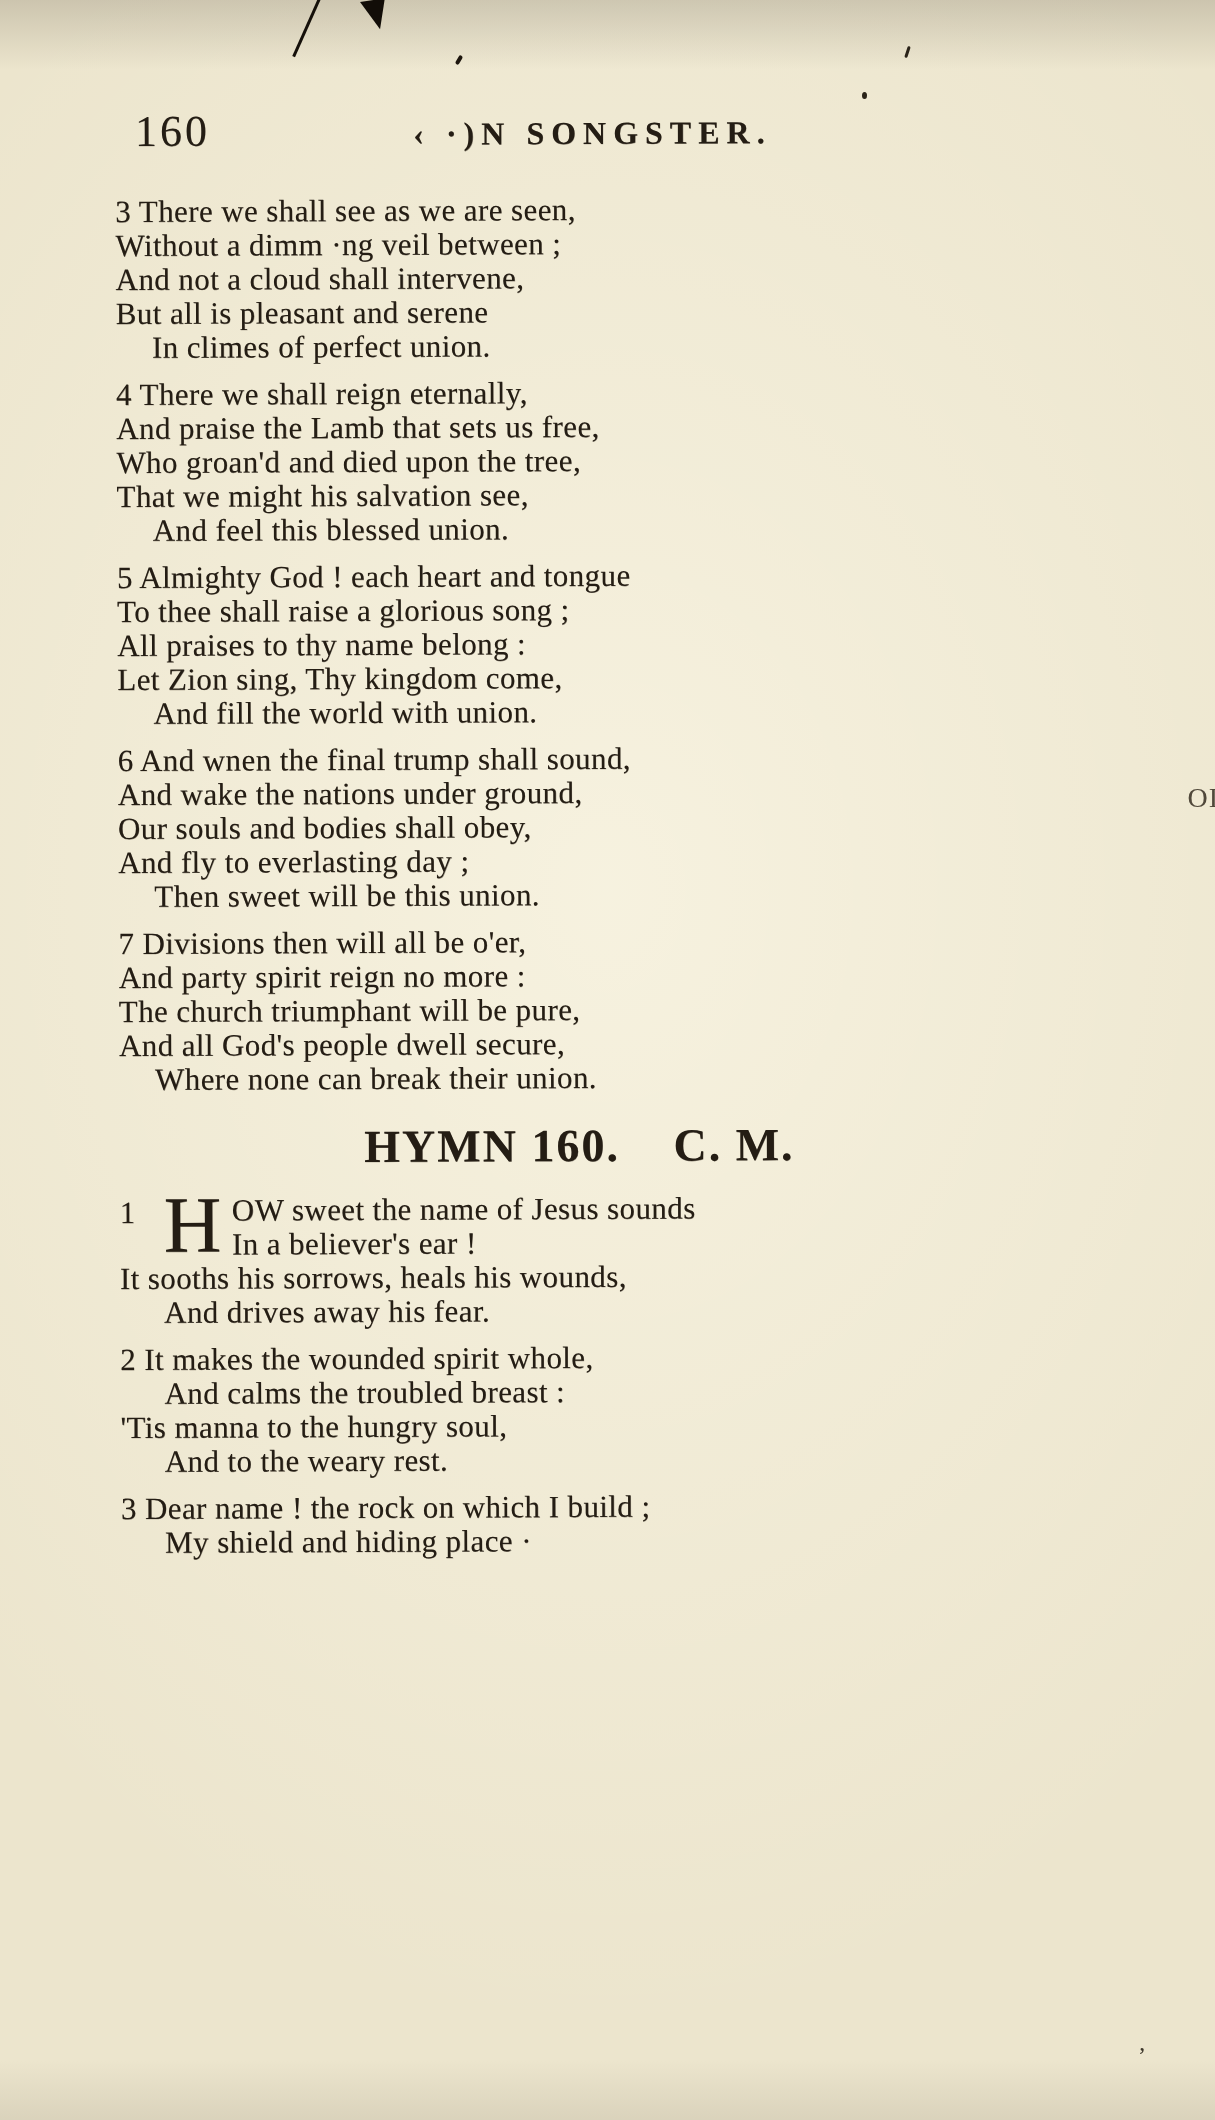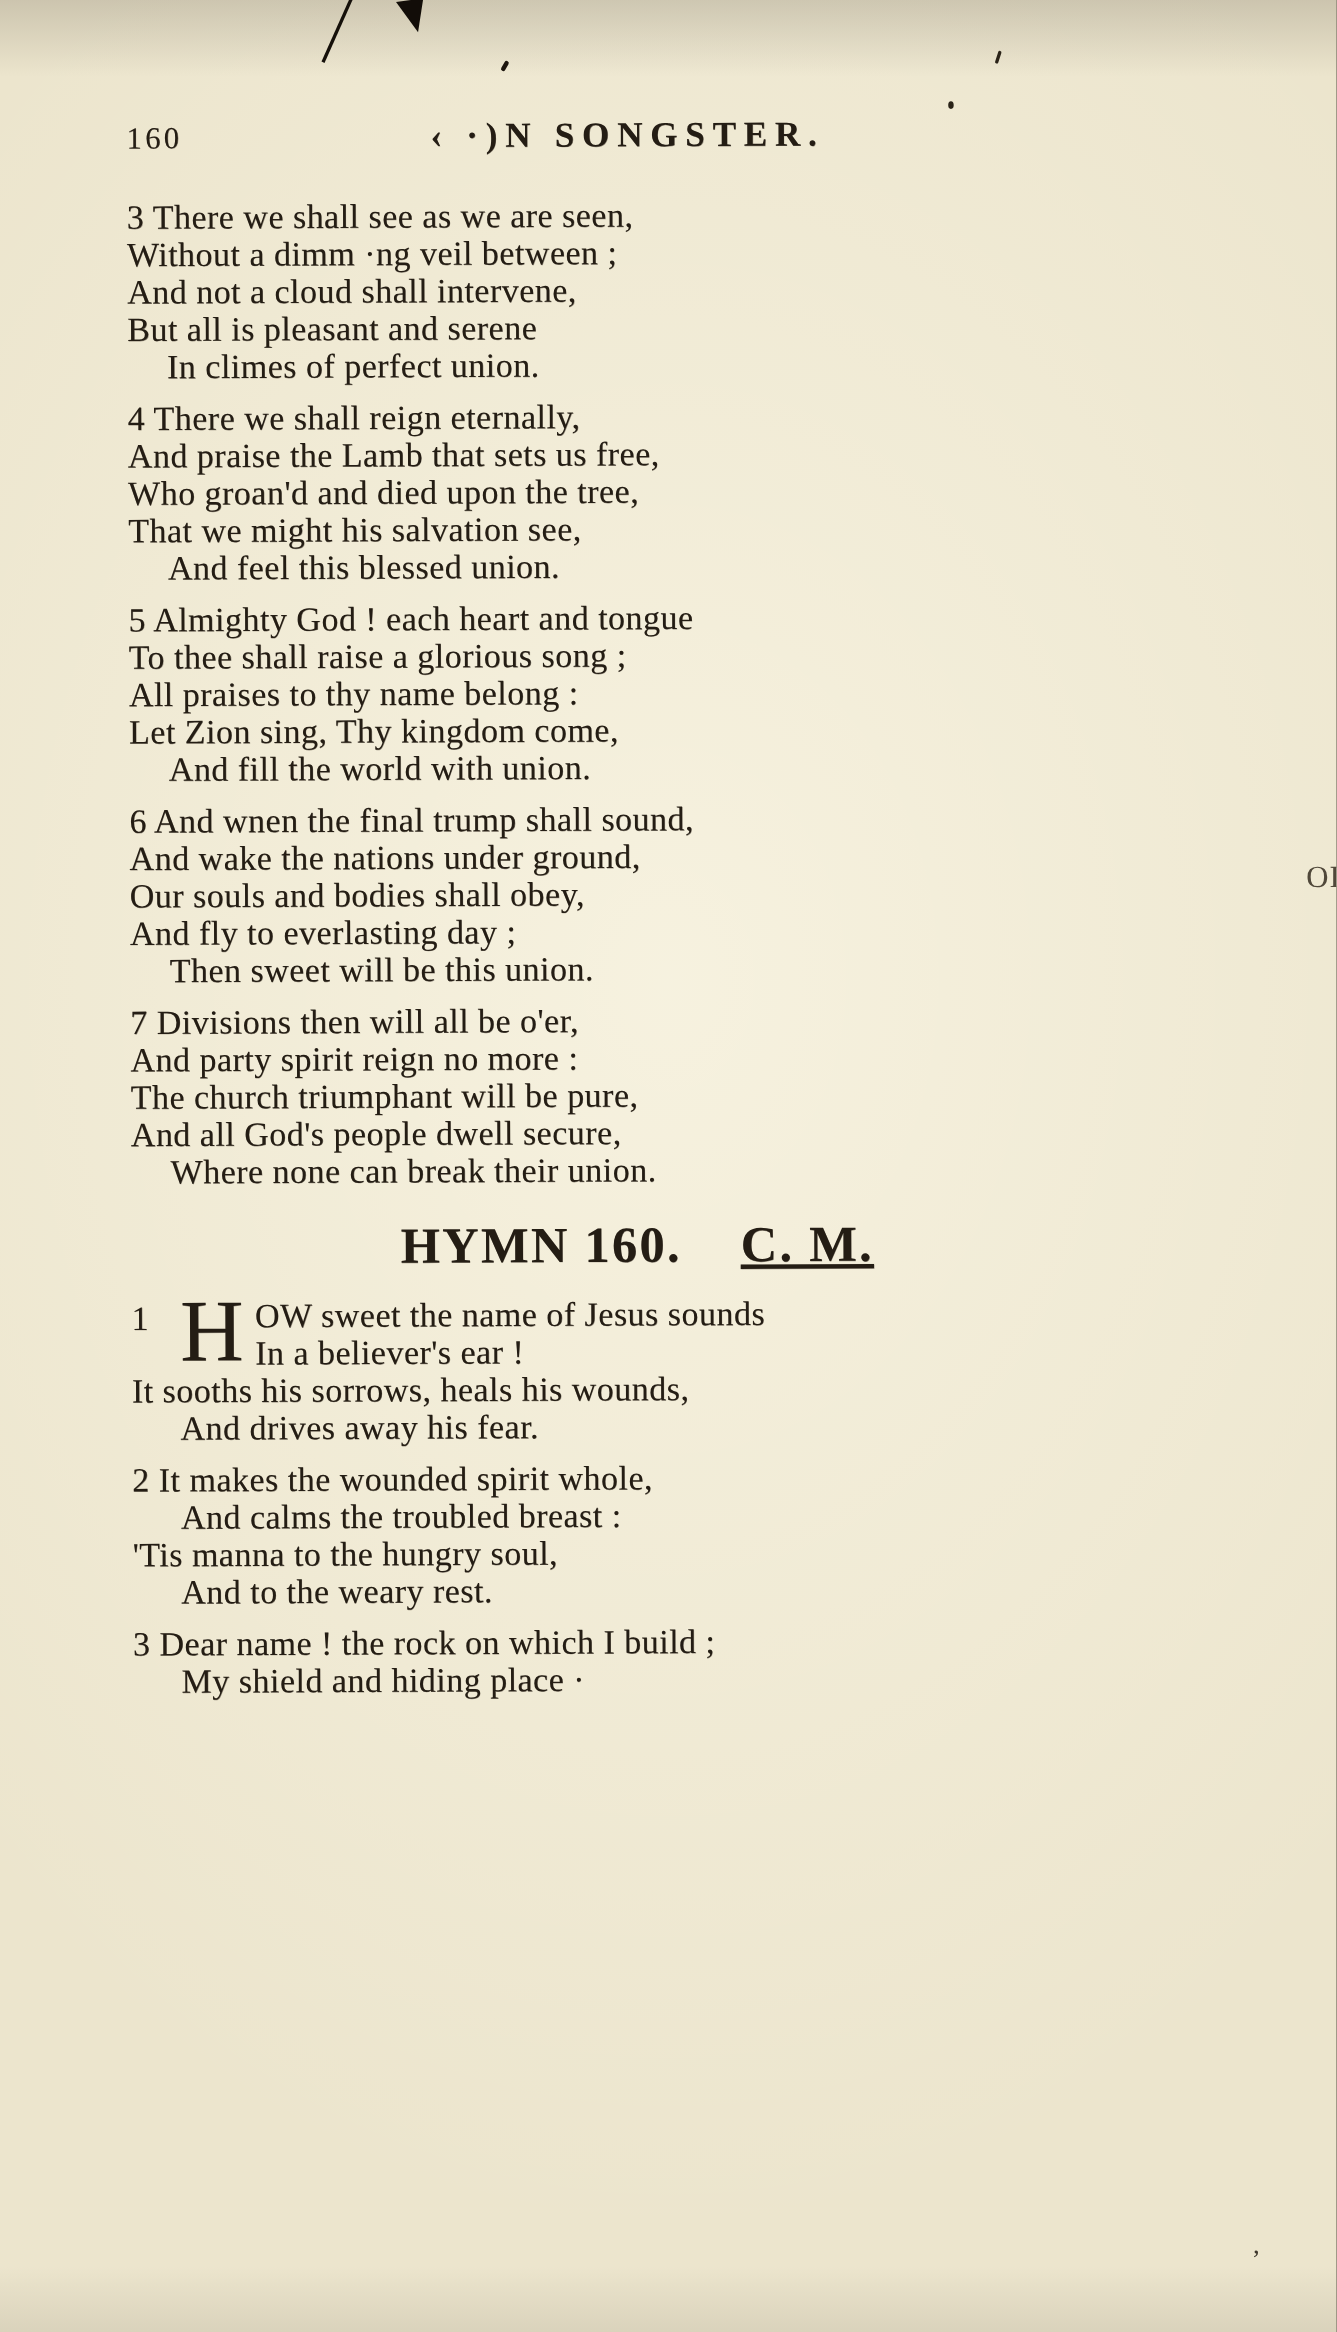--- a/index.html
+++ b/index.html
@@ -43,22 +43,23 @@
     text-shadow: 0.3px 0.4px 0.6px rgba(35,25,15,0.45);
   }
 
   
   .running-head {
     display: flex;
     align-items: baseline;
     margin-bottom: 38px;
   }
   .page-number {
-    font-size: 28px;
+    font-size: 44px;
     letter-spacing: 3px;
+    margin-left: 20px;
   }
   .book-title {
     flex: 1;
     text-align: center;
     font-size: 32px;
     font-weight: bold;
     letter-spacing: 7px;
     padding-right: 60px;
   }
 
@@ -93,21 +94,21 @@
   }
 
   
   .hymn-heading {
     text-align: center;
     font-size: 46px;
     font-weight: bold;
     letter-spacing: 2px;
     margin: 24px 0 20px 0;
   }
-  .hymn-heading .meter { margin-left: 40px; text-decoration: underline; }
+  .hymn-heading .meter { margin-left: 40px; }
 
   
   .artifact { position: absolute; pointer-events: none; }
   .art-slash {
     left: 308px; top: -18px;
     width: 3px; height: 78px;
     background: #15100a;
     transform: rotate(24deg);
   }
   .art-wedge {

